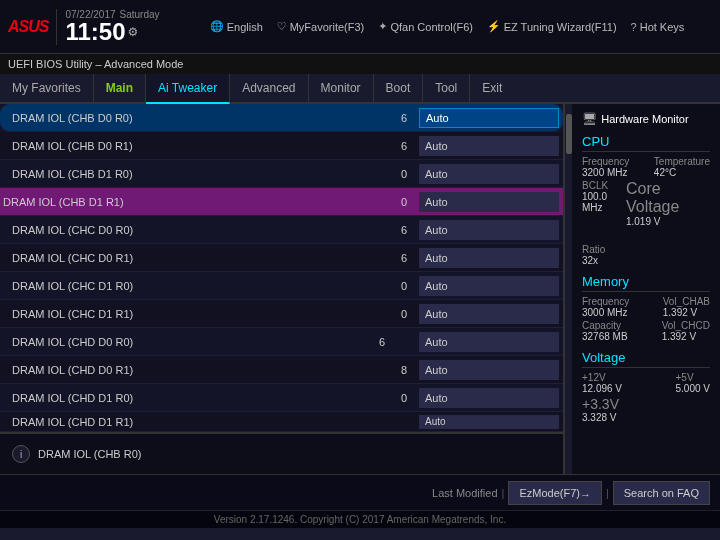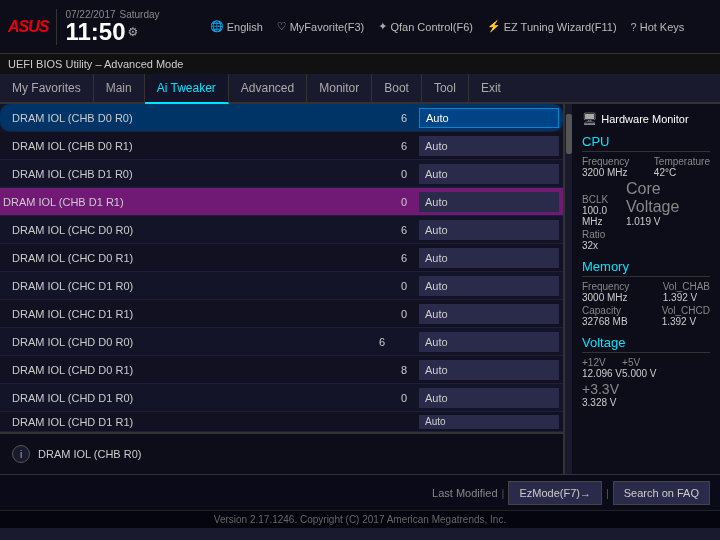--- a/index.html
+++ b/index.html
@@ -136,21 +136,21 @@
     </div>
   </div>
 </div>
 
 <div style="background:#111; height:20px; display:flex; align-items:center; padding:0 8px;">
   <span style="color:#ccc; font-size:11px;">UEFI BIOS Utility – Advanced Mode</span>
 </div>
 
 <div id="nav-tabs" style="background:#1a1a2e; height:30px; display:flex; align-items:stretch; border-bottom:2px solid #333;">
   <div style="padding:0 12px; display:flex; align-items:center; color:#aaa; font-size:12px; cursor:pointer; border-right:1px solid #333;">My Favorites</div>
-  <div style="padding:0 12px; display:flex; align-items:center; color:#a3a3a3; font-size:12px; cursor:pointer; border-right:1px solid #333;">Main</div>
+  <div style="padding:0 12px; display:flex; align-items:center; color:#84cc16; font-size:12px; cursor:pointer; border-right:1px solid #333;font-weight:bold;">Main</div>
   <div style="padding:0 12px; display:flex; align-items:center; color:#00e5ff; font-size:12px; cursor:pointer; border-right:1px solid #333; border-bottom:2px solid #00e5ff; margin-bottom:-2px; background:#141428;">Ai Tweaker</div>
   <div style="padding:0 12px; display:flex; align-items:center; color:#aaa; font-size:12px; cursor:pointer; border-right:1px solid #333;">Advanced</div>
   <div style="padding:0 12px; display:flex; align-items:center; color:#aaa; font-size:12px; cursor:pointer; border-right:1px solid #333;">Monitor</div>
   <div style="padding:0 12px; display:flex; align-items:center; color:#aaa; font-size:12px; cursor:pointer; border-right:1px solid #333;">Boot</div>
   <div style="padding:0 12px; display:flex; align-items:center; color:#aaa; font-size:12px; cursor:pointer; border-right:1px solid #333;">Tool</div>
   <div style="padding:0 12px; display:flex; align-items:center; color:#aaa; font-size:12px; cursor:pointer;">Exit</div>
 </div>
 
 <div id="content-wrapper" style="display:flex; height:370px; position:relative;">
 
@@ -274,21 +274,21 @@
       <div style="display:flex; justify-content:space-between; margin-bottom:2px;">
         <div>
           <div style="color:#888; font-size:10px;">Frequency</div>
           <div style="color:#ccc; font-size:10px;">3200 MHz</div>
         </div>
         <div>
           <div style="color:#888; font-size:10px;">Temperature</div>
           <div style="color:#ccc; font-size:10px;">42°C</div>
         </div>
       </div>
-      <div style="display:flex; justify-content:space-between; margin-bottom:2px;align-items:flex-end;">
+      <div style="display:flex; justify-content:space-between; margin-bottom:17px;">
         <div>
           <div style="color:#888; font-size:10px;">BCLK</div>
           <div style="color:#ccc; font-size:10px;">100.0 MHz</div>
         </div>
         <div>
           <div style="color:#888; font-size:16px;">Core Voltage</div>
           <div style="color:#ccc; font-size:10px;">1.019 V</div>
         </div>
       </div>
       <div>
@@ -316,21 +316,21 @@
         </div>
         <div>
           <div style="color:#888; font-size:10px;">Vol_CHCD</div>
           <div style="color:#ccc; font-size:10px;">1.392 V</div>
         </div>
       </div>
     </div>
 
     <div>
       <div style="color:#00e5ff; font-size:13px; margin-bottom:4px; border-bottom:1px solid #333; padding-bottom:2px;">Voltage</div>
-      <div style="display:flex; justify-content:flex-start; margin-bottom:2px;">
+      <div style="display:flex; justify-content:space-between; margin-bottom:2px;">
         <div>
           <div style="color:#888; font-size:10px;">+12V</div>
           <div style="color:#ccc; font-size:10px;">12.096 V</div>
         </div>
         <div>
           <div style="color:#888; font-size:10px;">+5V</div>
           <div style="color:#ccc; font-size:10px;">5.000 V</div>
         </div>
       </div>
       <div>

